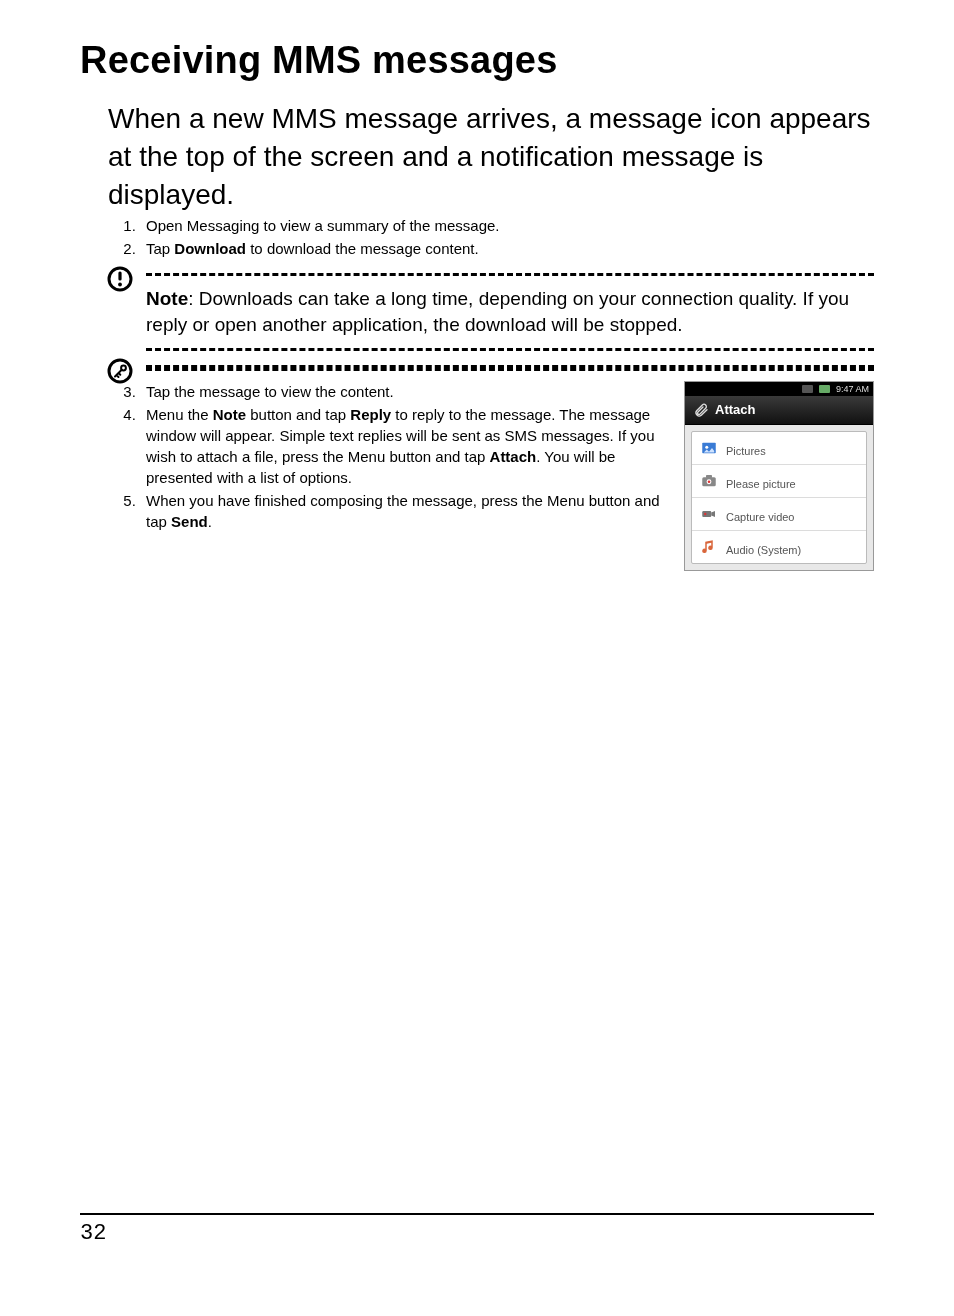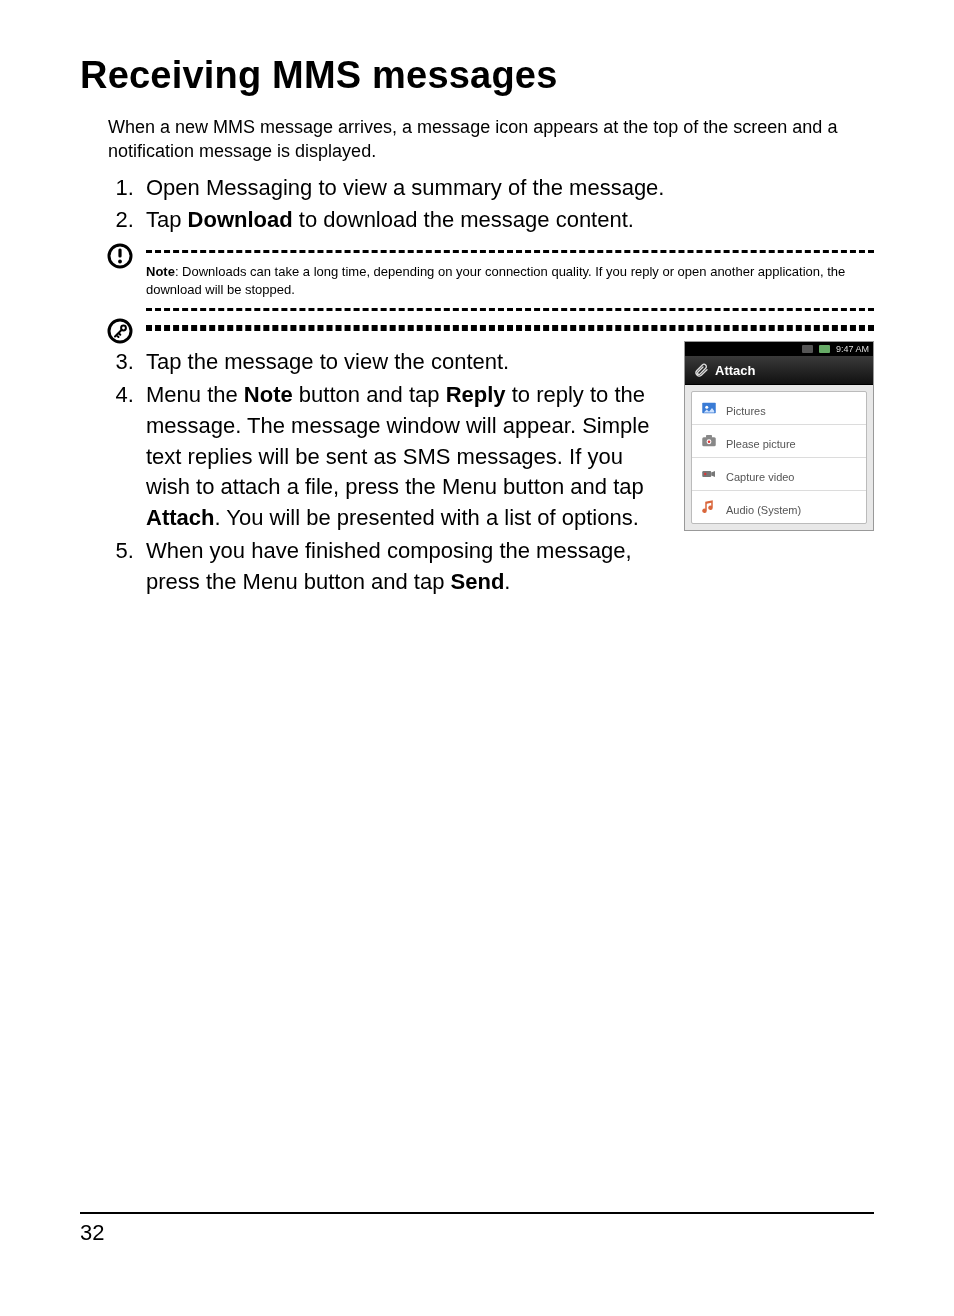--- a/index.html
+++ b/index.html
@@ -7,38 +7,38 @@
     padding: 0;
     background: #fff;
     font-family: "Segoe UI", "Helvetica Neue", Arial, sans-serif;
     color: #000;
   }
   .page {
     width: 954px;
     height: 1316px;
     position: relative;
     box-sizing: border-box;
-    padding: 54px 80px 0 80px;
+    padding: 39px 80px 0 80px;
   }
   h1.title {
     font-size: 38px;
     font-weight: 600;
     margin: 0 0 18px 0;
     letter-spacing: 0.2px;
   }
   .intro {
     margin-left: 28px;
-    font-size: 18px;
+    font-size: 28px;
     line-height: 1.35;
-    margin-bottom: 9px;
+    margin-bottom: 2px;
   }
   ol.steps {
     margin: 0 0 0 28px;
     padding-left: 32px;
-    font-size: 22px;
+    font-size: 15px;
     line-height: 1.4;
   }
   ol.steps li {
     margin-bottom: 2px;
     padding-left: 6px;
   }
   .callout {
     position: relative;
     margin: 14px 0 10px 28px;
   }
@@ -50,33 +50,32 @@
     height: 28px;
   }
   .callout .dash {
     border-top: 3px dashed #000;
     margin-left: 38px;
     margin-right: 0;
     height: 0;
   }
   .callout .ctext {
     margin: 10px 0 10px 38px;
-    font-size: 13px;
+    font-size: 19px;
     line-height: 1.35;
   }
   .bold { font-weight: 700; }
   .steps2-wrap {
     display: flex;
     align-items: flex-start;
     gap: 18px;
     margin-top: 8px;
   }
   .steps2-wrap ol {
     flex: 1;
-    margin-top: 6px;
   }
   
   .phone {
     width: 188px;
     border: 1px solid #999;
     background: #e8e8e8;
     font-family: Arial, sans-serif;
     font-size: 12px;
     color: #444;
   }
@@ -129,20 +128,21 @@
   }
   .li-icon {
     width: 18px; height: 18px; flex: none;
     display: flex; align-items: center; justify-content: center;
   }
   .footer {
     position: absolute;
     left: 80px;
     right: 80px;
     bottom: 70px;
+    font-family: Liberation Mono, monospace;
   }
   .footer .rule {
     border-top: 2px solid #000;
     margin-bottom: 6px;
   }
   .footer .pn {
     font-size: 22px;
   }
   
   svg { display: block; }

